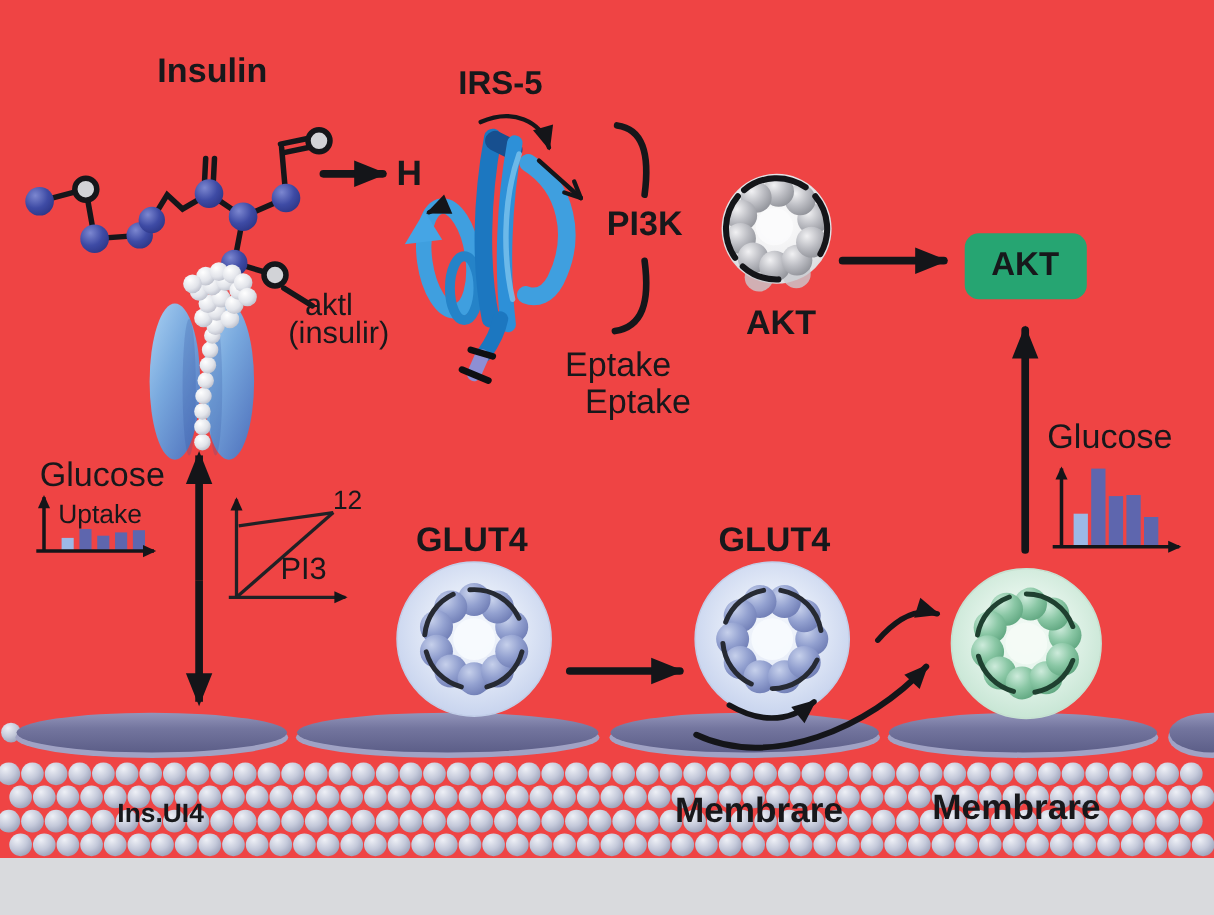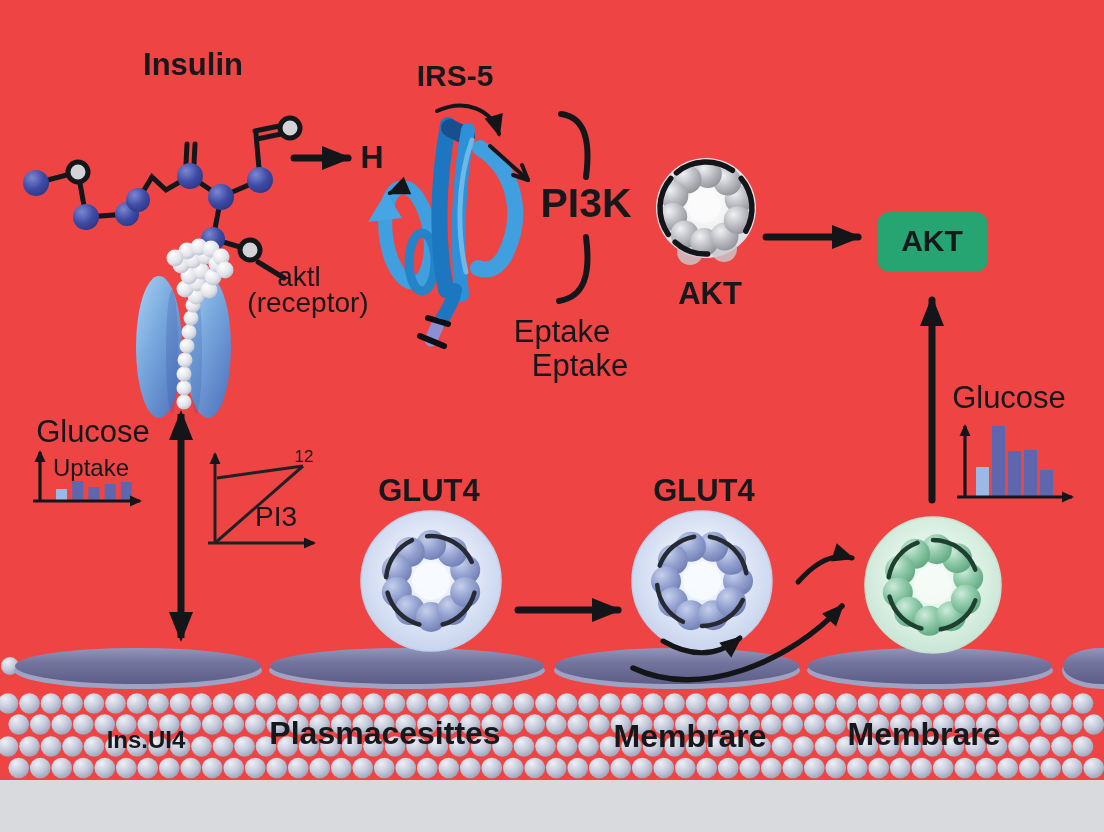--- a/index.html
+++ b/index.html
@@ -530,32 +530,31 @@
     <path d="M 528,180 L 522,165" stroke-width="4"></path>
     <path d="M 798,582 Q 826,550 852,558" stroke-width="5" marker-end="url(#mh2)"></path>
     <path d="M 663,641 Q 706,666 740,638" stroke-width="5" marker-end="url(#mh2)"></path>
     <path d="M 633,668 C 700,700 790,662 842,606" stroke-width="5.5" marker-end="url(#mh2)"></path>
   </g>
 </svg>
 
 <div class="lbl bold" style="left:193px;top:64px;font-size:31px">Insulin</div>
 <div class="lbl bold" style="left:455px;top:76px;font-size:30px">IRS-5</div>
 <div class="lbl bold" style="left:372px;top:157px;font-size:32px">H</div>
-<div class="lbl bold" style="left:586px;top:203px;font-size:41px">PI3K</div>
+<div class="lbl bold" style="left:586px;top:203px;font-size:31px">PI3K</div>
 <div class="lbl" style="left:299px;top:277px;font-size:28px">aktl</div>
-<div class="lbl" style="left:308px;top:303px;font-size:28px">(receptor)</div>
+<div class="lbl" style="left:308px;top:303px;font-size:28px">(insulir)</div>
 <div class="lbl" style="left:562px;top:331px;font-size:31px">Eptake</div>
 <div class="lbl" style="left:580px;top:365px;font-size:31px">Eptake</div>
 <div class="lbl bold" style="left:710px;top:293px;font-size:31px">AKT</div>
 <div class="lbl bold" style="left:932px;top:241px;font-size:30px">AKT</div>
 <div class="lbl" style="left:93px;top:431px;font-size:31px">Glucose</div>
 <div class="lbl" style="left:91px;top:468px;font-size:24px">Uptake</div>
-<div class="lbl" style="left:304px;top:456px;font-size:17px">12</div>
+<div class="lbl" style="left:316px;top:456px;font-size:24px">12</div>
 <div class="lbl" style="left:276px;top:517px;font-size:28px">PI3</div>
 <div class="lbl bold" style="left:429px;top:490px;font-size:31px">GLUT4</div>
 <div class="lbl bold" style="left:704px;top:490px;font-size:31px">GLUT4</div>
 <div class="lbl" style="left:1009px;top:397px;font-size:31px">Glucose</div>
 <div class="lbl bold" style="left:146px;top:740px;font-size:24px">Ins.UI4</div>
-<div class="lbl bold" style="left:385px;top:733px;font-size:32px">Plasmacesittes</div>
 <div class="lbl bold" style="left:690px;top:736px;font-size:32px">Membrare</div>
 <div class="lbl bold" style="left:924px;top:734px;font-size:32px">Membrare</div>
 
 </div>
 
 </body></html>

